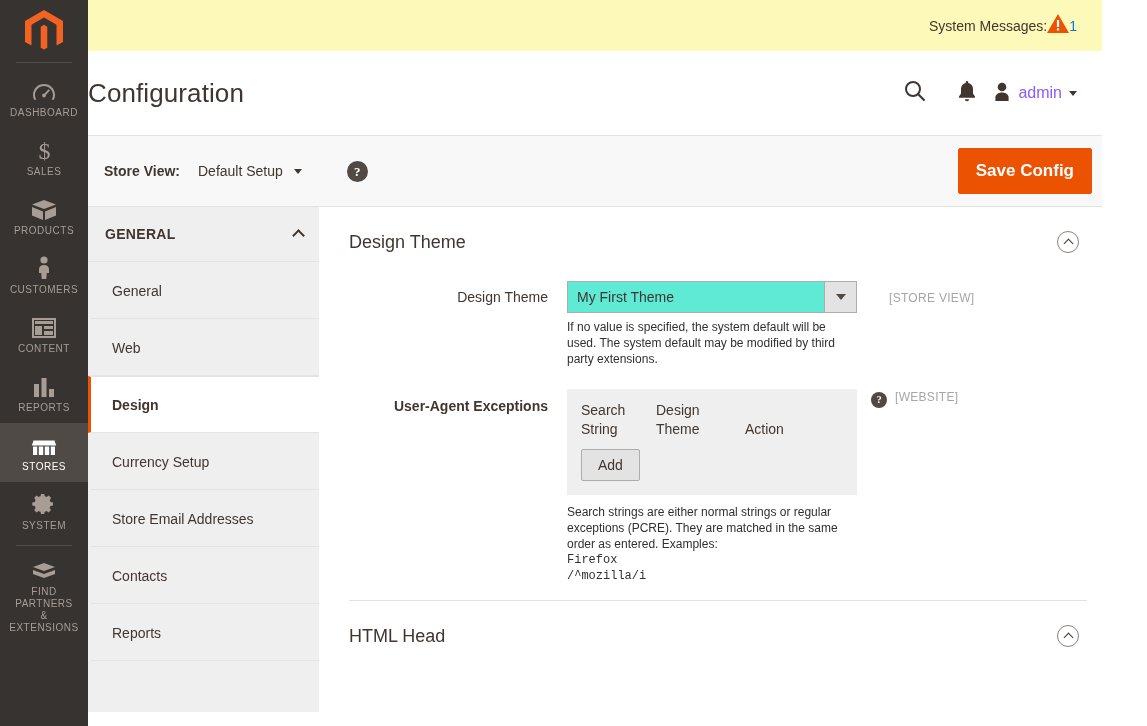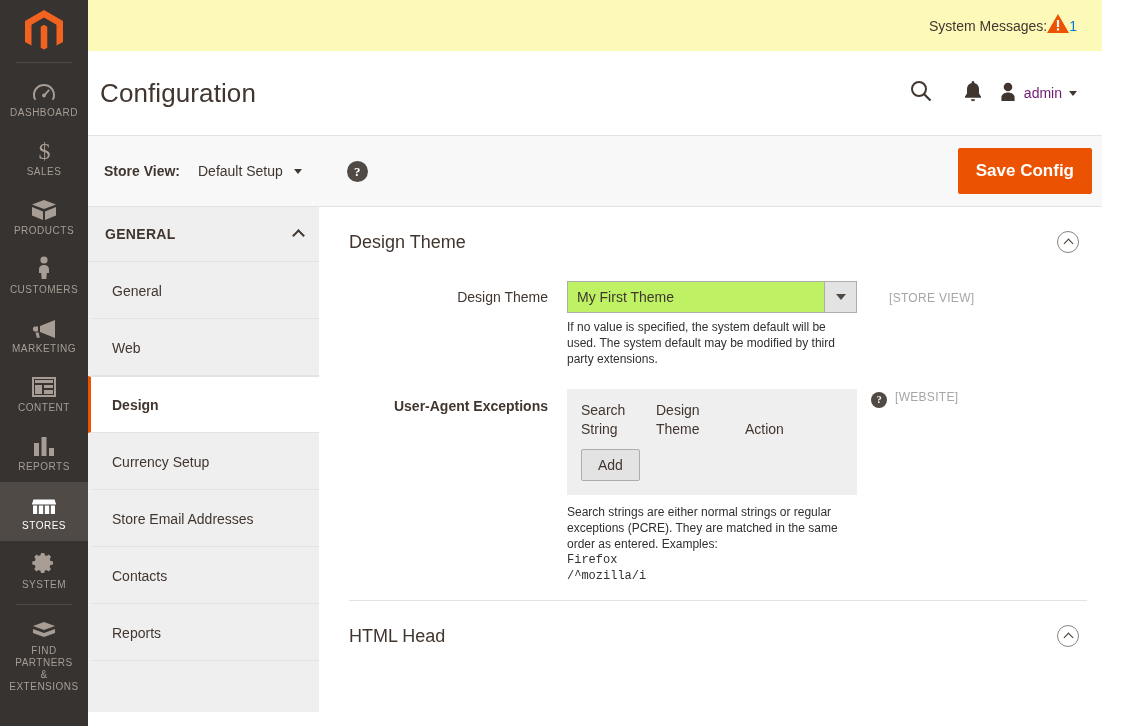--- a/index.html
+++ b/index.html
@@ -57,21 +57,21 @@
     margin-left: 0; padding-left: 0; letter-spacing: .1px;
   }
   .head-right {
     margin-left: auto; display: flex; align-items: center; gap: 0;
   }
   .head-btn {
     width: 52px; height: 42px; display: flex; align-items: center; justify-content: center;
     cursor: pointer;
   }
   .admin-user { display: flex; align-items: center; gap: 7px; cursor: pointer; padding-right: 10px; }
-  .admin-name { font-size: 14px; color: #701a75; }
+  .admin-name { font-size: 16px; color: #8b5cf6; }
   .caret-dn {
     width: 0; height: 0; border-left: 4.5px solid transparent; border-right: 4.5px solid transparent;
     border-top: 5px solid #41362f;
   }
 
   
   .storebar {
     width: 1014px; height: 72px; background: #f8f8f8;
     border-top: 1px solid #e3e3e3; border-bottom: 1px solid #e3e3e3;
     display: flex; align-items: center; padding: 0 10px 0 16px; position: relative;
@@ -140,21 +140,21 @@
   .field-row { display: flex; align-items: flex-start; padding-top: 4px; }
   .field-label {
     width: 218px; flex: 0 0 218px; text-align: right; padding-right: 19px;
     font-size: 14px; color: #41362f; padding-top: 8px;
   }
   .field-label.bold { font-weight: bold; }
   .field-ctrl { flex: 0 0 auto; }
   .scope-tag { font-size: 12px; color: #a6a6a6; padding-top: 10px; letter-spacing: .3px; }
 
   .select-wrap {
-    display: flex; width: 290px; height: 32px; border: 1px solid #adadad; background: #bef264;
+    display: flex; width: 290px; height: 32px; border: 1px solid #adadad; background: #5eead4;
     cursor: pointer;
   }
   .select-text {
     flex: 1 1 auto; display: flex; align-items: center; padding-left: 9px;
     font-size: 14px; color: #41362f;
   }
   .select-arrow {
     width: 32px; flex: 0 0 32px; background: #e3e3e3; border-left: 1px solid #adadad;
     display: flex; align-items: center; justify-content: center;
   }
@@ -228,28 +228,20 @@
     <div class="rail-item">
       <span class="ico">
         <svg width="16" height="24" viewBox="0 0 16 24">
             <circle cx="8" cy="4" r="3.6"></circle>
             <path d="M8 9c-3.2 0-5 1.8-5 4.4V17h2.2l.5 6h4.6l.5-6H13v-3.6C13 10.8 11.2 9 8 9z"></path>
           </svg>
       </span>
       <span class="rail-label">CUSTOMERS</span>
     </div>
 
-    <div class="rail-item">
-      <span class="ico">
-        <svg width="26" height="22" viewBox="0 0 26 22">
-            <path d="M24 3 9 9v6l15 6V3zM7 9.5H4c-1.1 0-2 .9-2 2v1c0 1.1.9 2 2 2h3v-5zm-2.4 6 1.2 5.2h3l-1.2-5.2h-3z"></path>
-          </svg>
-      </span>
-      <span class="rail-label">MARKETING</span>
-    </div>
 
     <div class="rail-item">
       <span class="ico">
         <svg width="24" height="22" viewBox="0 0 24 22">
             <rect x="1" y="2" width="22" height="18" fill="none" stroke="#a79d95" stroke-width="2"></rect>
             <rect x="3" y="4" width="18" height="3"></rect>
             <rect x="3" y="9" width="7" height="9"></rect>
             <rect x="12" y="9" width="9" height="3"></rect>
             <rect x="12" y="14" width="9" height="4"></rect>
           </svg>
@@ -312,21 +304,21 @@
         <svg width="22" height="19" viewBox="0 0 22 19">
           <path d="M11 0 22 19H0z" fill="#eb5202"></path>
           <rect x="9.9" y="6" width="2.2" height="7" fill="#fff"></rect>
           <rect x="9.9" y="14.3" width="2.2" height="2.2" fill="#fff"></rect>
         </svg>
       </span>
       <span class="msg-count">1</span>
     </div>
 
     <div class="pagehead">
-      <h1 class="page-title" style="margin-left:12px;">Configuration</h1>
+      <h1 class="page-title" style="margin-left:0;">Configuration</h1>
       <div class="head-right">
         <div class="head-btn">
           <span>
             <svg width="22" height="22" viewBox="0 0 22 22">
                 <circle cx="9" cy="9" r="7" fill="none" stroke="#41362f" stroke-width="2"></circle>
                 <line x1="14.2" y1="14.2" x2="20.5" y2="20.5" stroke="#41362f" stroke-width="2.2"></line>
               </svg>
           </span>
         </div>
         <div class="head-btn">

